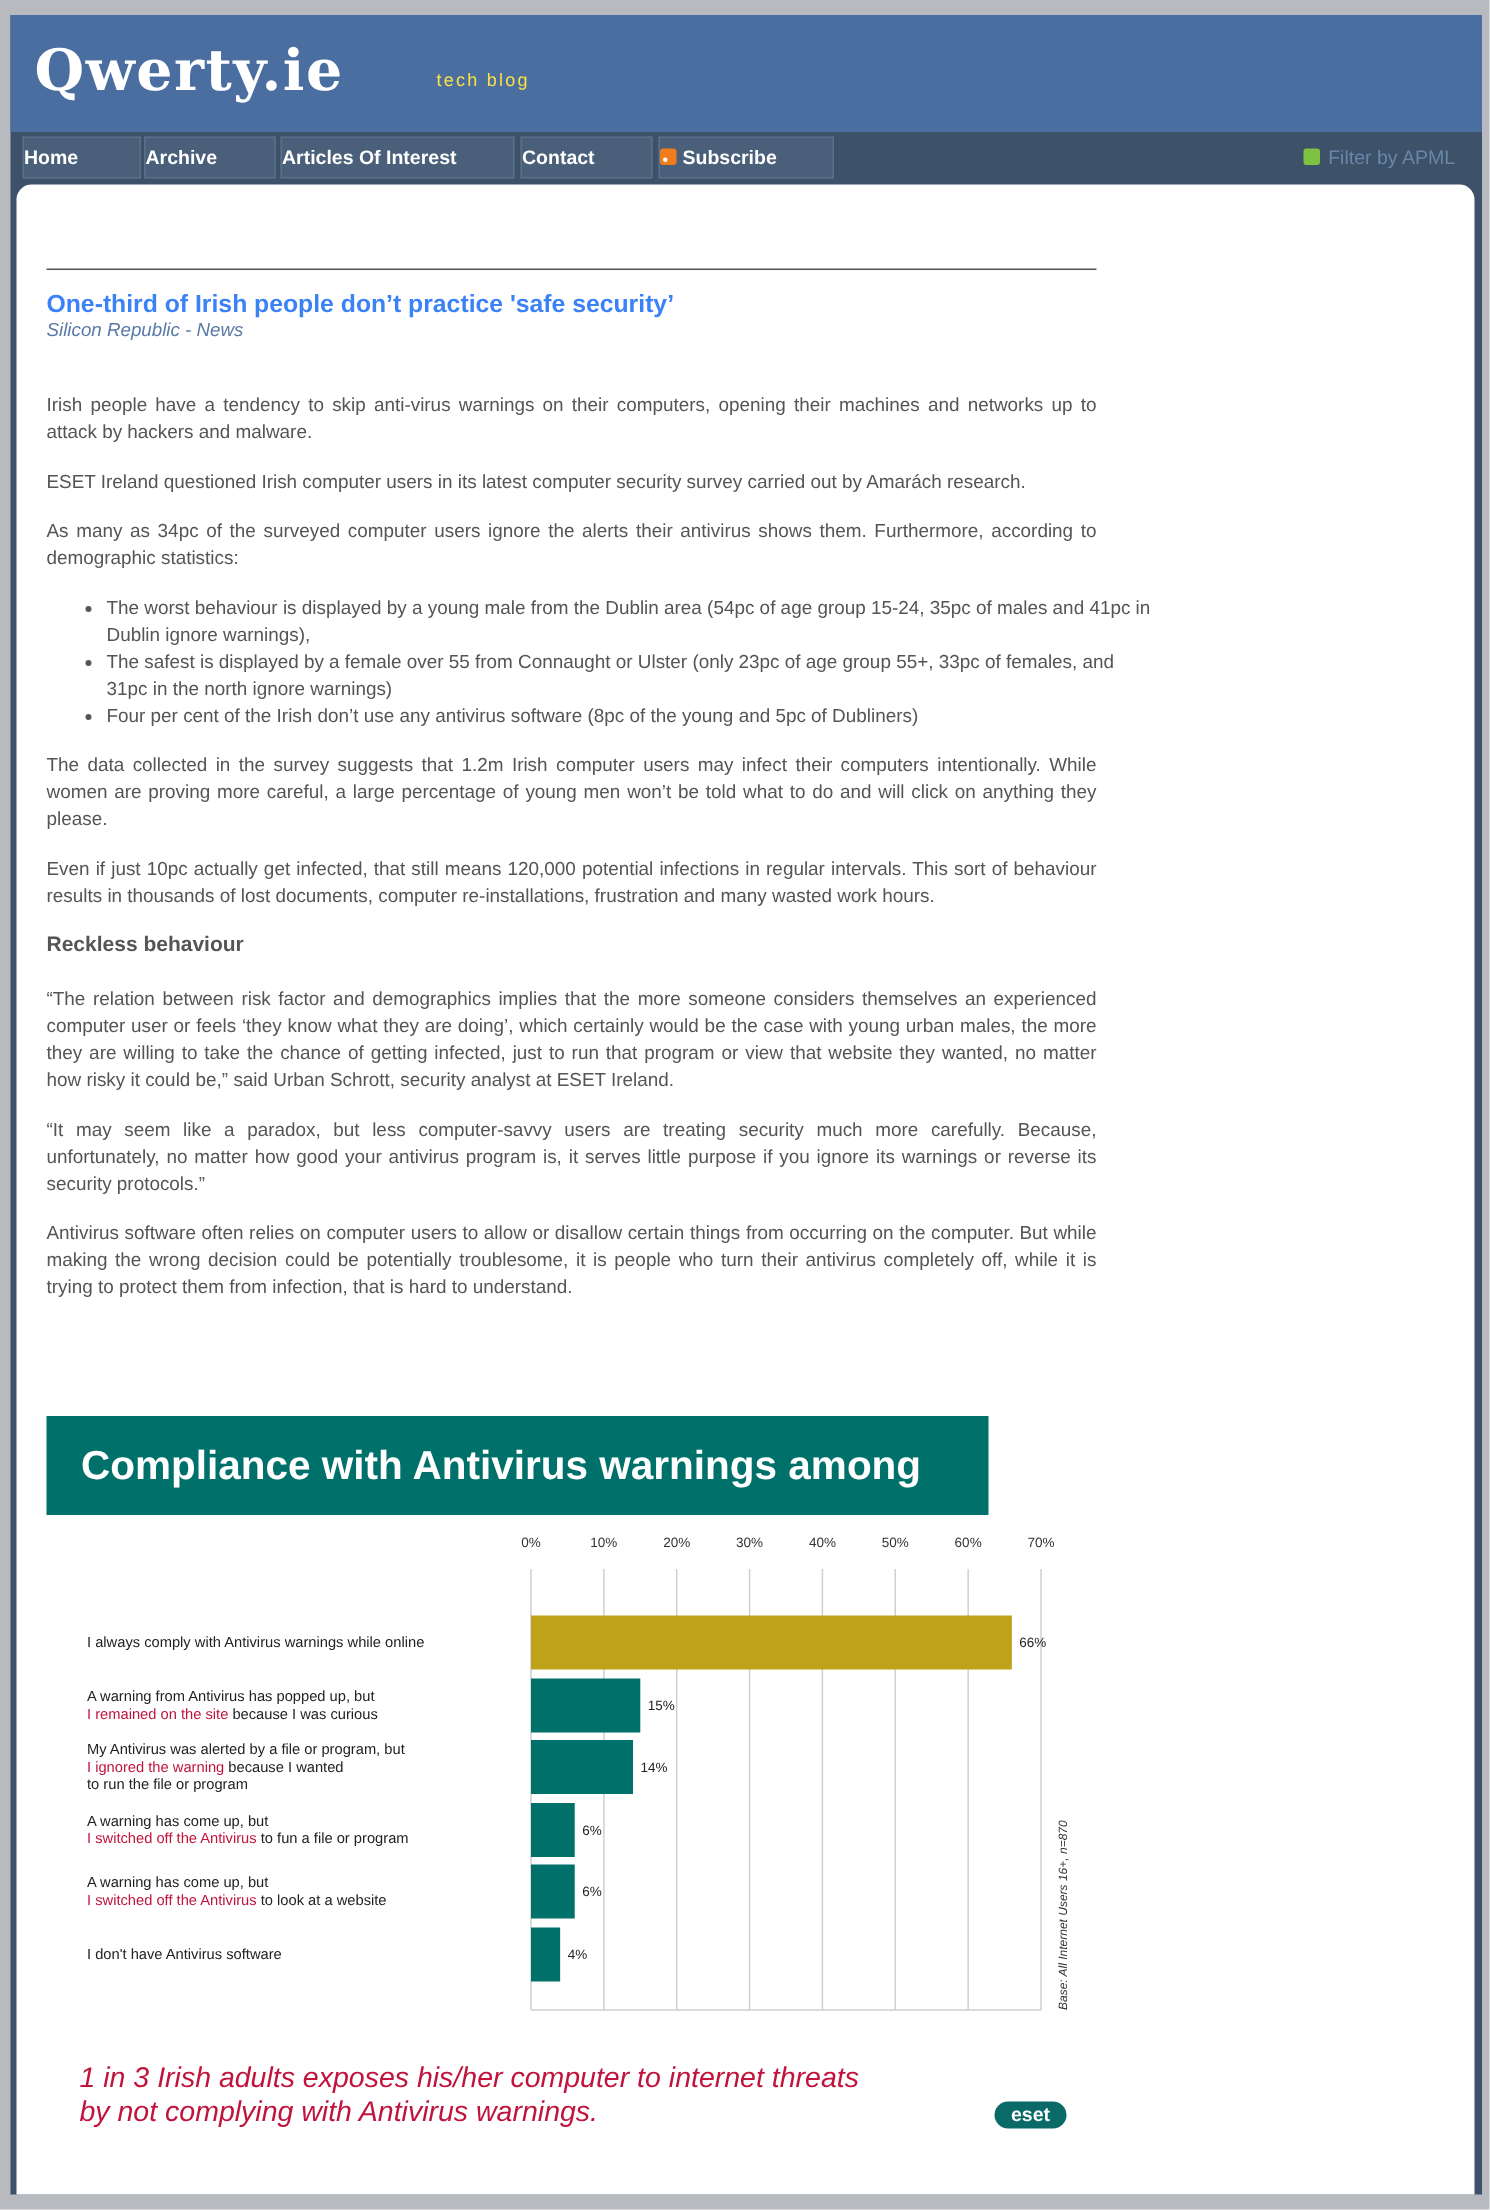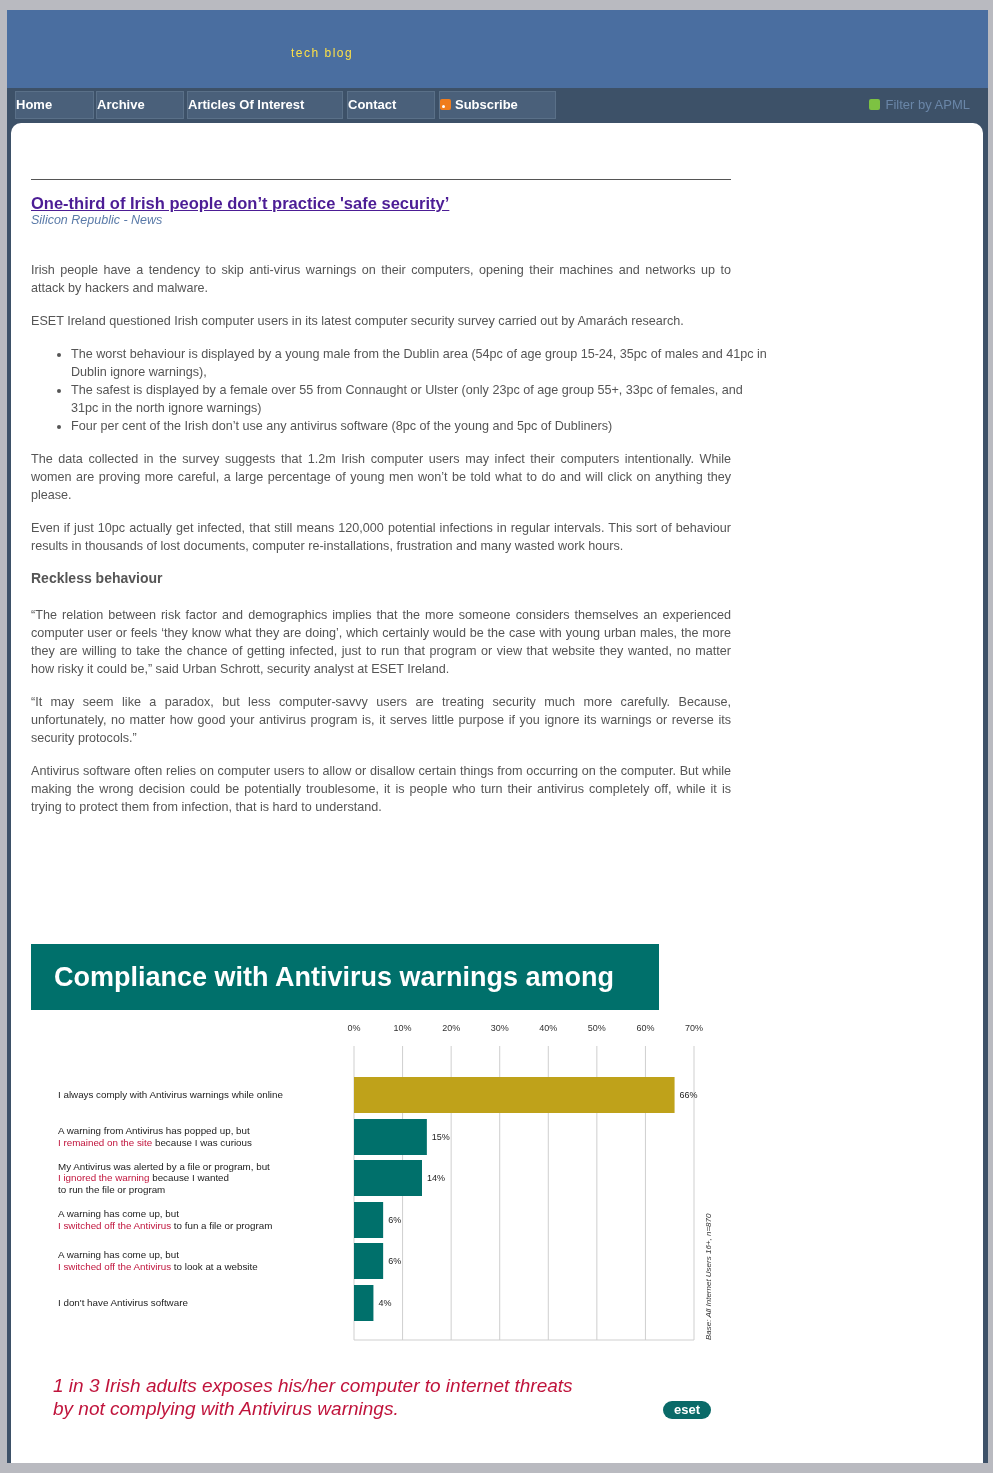--- a/index.html
+++ b/index.html
@@ -10,56 +10,58 @@
   .tagline { position:absolute; left:284px; top:36px; font-size:12px; color:#fde047; letter-spacing:1.5px; }
   .nav { position:absolute; left:0; top:78px; width:981px; height:35px; }
   .nav-item { position:absolute; top:3px; height:26px; background:#4a607a; border:1px solid #5a7088; color:#ffffff; font-weight:bold; font-size:13px; line-height:26px; cursor:pointer; }
   .rss { display:inline-block; width:11px; height:11px; background:#f07c1c; border-radius:2px; vertical-align:-1px; margin-right:4px; position:relative; }
   .rss::after { content:""; position:absolute; left:2px; bottom:2px; width:3px; height:3px; background:#fff; border-radius:50%; }
   .apml { position:absolute; right:18px; top:9px; font-size:13px; color:#6a86a8; cursor:pointer; }
   .apml-icon { display:inline-block; width:11px; height:11px; background:#7dc242; border-radius:2px; margin-right:5px; vertical-align:-1px; }
   .content { position:absolute; left:4px; top:113px; width:972px; height:1340px; background:#ffffff; border-radius:10px 10px 0 0; }
   .article { position:absolute; left:20px; top:56px; width:700px; font-family:"Liberation Sans", sans-serif; }
   .hr { height:1px; background:#555; width:700px; margin-bottom:14px; }
-  .title { color:#4c1d95; font-weight:bold; font-size:16.5px; margin:0;text-decoration:underline; }
+  .title { color:#3b82f6; font-weight:bold; font-size:16.5px; margin:0; }
   .source { color:#5a7aa8; font-style:italic; font-size:12.5px; margin-top:0; }
   p { color:#555; font-size:12.6px; line-height:18px; margin:0 0 15px 0; text-align:justify; }
   .p-first { margin-top:34px; }
   ul { margin:0 0 15px 0; padding-left:40px; width:700px; }
   li { color:#555; font-size:12.6px; line-height:18px; }
   h3 { color:#555; font-size:14px; font-weight:bold; margin:6px 0 20px 0; }
   .chart { position:absolute; left:20px; top:821px; width:700px; height:500px; }
   .chart-head { position:absolute; left:0; top:0; width:628px; height:66px; background:#00706b; color:#fff; font-size:27px; font-weight:bold; line-height:66px; padding-left:23px; box-sizing:border-box; }
   .chart svg { position:absolute; left:0; top:66px; }
   .footnote { position:absolute; left:22px; top:430px; color:#c0143c; font-style:italic; font-size:19px; line-height:23px; }
   .eset { position:absolute; left:632px; top:457px; width:48px; height:18px; border-radius:9px; background:#0a6a68; color:#fff; font-weight:bold; font-size:13px; text-align:center; line-height:18px; }
 </style>
 </head>
 <body>
 
 <div class="frame">
   <div class="masthead">
+    <div class="logo">Qwerty.ie</div>
     <div class="tagline">tech blog</div>
   </div>
   <div class="nav">
     <div class="nav-item" style="left:8px;width:77px;"><span>Home</span></div>
     <div class="nav-item" style="left:89px;width:86px;"><span>Archive</span></div>
     <div class="nav-item" style="left:180px;width:154px;"><span>Articles Of Interest</span></div>
     <div class="nav-item" style="left:340px;width:86px;"><span>Contact</span></div>
     <div class="nav-item" style="left:432px;width:115px;"><span class="rss"></span><span>Subscribe</span></div>
     <div class="apml"><span class="apml-icon"></span><span>Filter by APML</span></div>
   </div>
 
   <div class="content">
     <div class="article">
       <div class="hr"></div>
       <h2 class="title">One-third of Irish people don’t practice 'safe security’</h2>
       <div class="source">Silicon Republic - News</div>
       <p class="p-first">Irish people have a tendency to skip anti-virus warnings on their computers, opening their machines and networks up to attack by hackers and malware.</p>
       <p>ESET Ireland questioned Irish computer users in its latest computer security survey carried out by Amarách research.</p>
+      <p>As many as 34pc of the surveyed computer users ignore the alerts their antivirus shows them. Furthermore, according to demographic statistics:</p>
       <ul>
         <li>The worst behaviour is displayed by a young male from the Dublin area (54pc of age group 15-24, 35pc of males and 41pc in Dublin ignore warnings),</li>
         <li>The safest is displayed by a female over 55 from Connaught or Ulster (only 23pc of age group 55+, 33pc of females, and 31pc in the north ignore warnings)</li>
         <li>Four per cent of the Irish don’t use any antivirus software (8pc of the young and 5pc of Dubliners)</li>
       </ul>
       <p>The data collected in the survey suggests that 1.2m Irish computer users may infect their computers intentionally. While women are proving more careful, a large percentage of young men won’t be told what to do and will click on anything they please.</p>
       <p>Even if just 10pc actually get infected, that still means 120,000 potential infections in regular intervals. This sort of behaviour results in thousands of lost documents, computer re-installations, frustration and many wasted work hours.</p>
       <h3>Reckless behaviour</h3>
       <p>“The relation between risk factor and demographics implies that the more someone considers themselves an experienced computer user or feels ‘they know what they are doing’, which certainly would be the case with young urban males, the more they are willing to take the chance of getting infected, just to run that program or view that website they wanted, no matter how risky it could be,” said Urban Schrott, security analyst at ESET Ireland.</p>
       <p>“It may seem like a paradox, but less computer-savvy users are treating security much more carefully. Because, unfortunately, no matter how good your antivirus program is, it serves little purpose if you ignore its warnings or reverse its security protocols.”</p>

